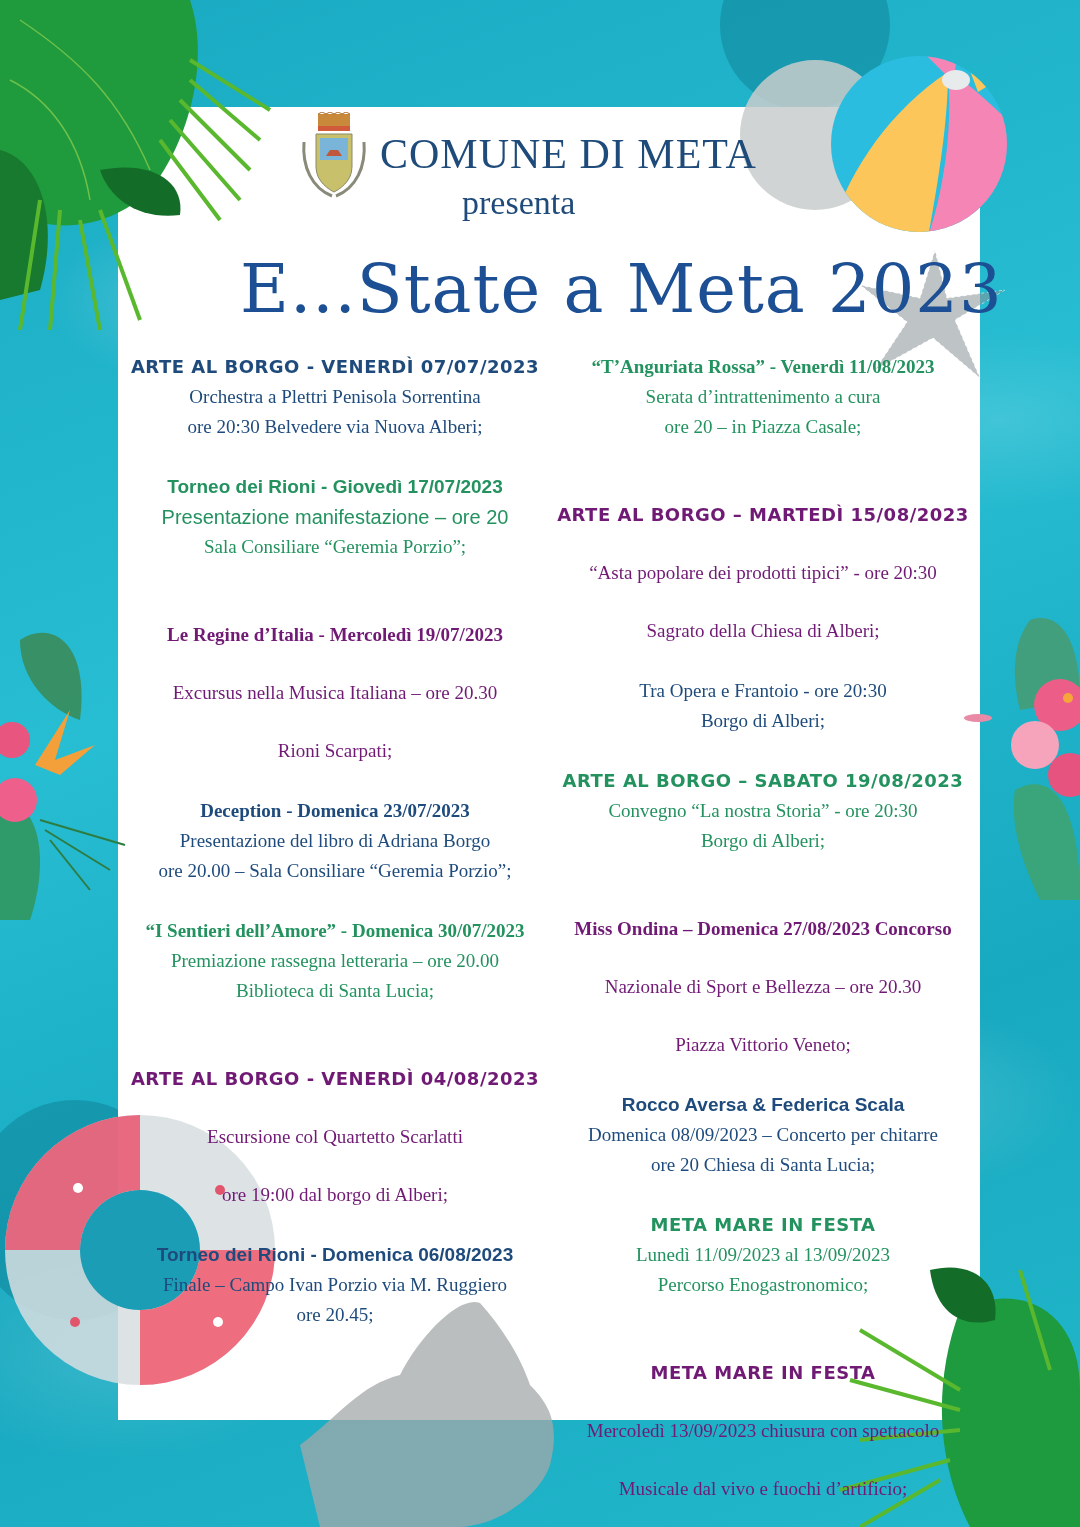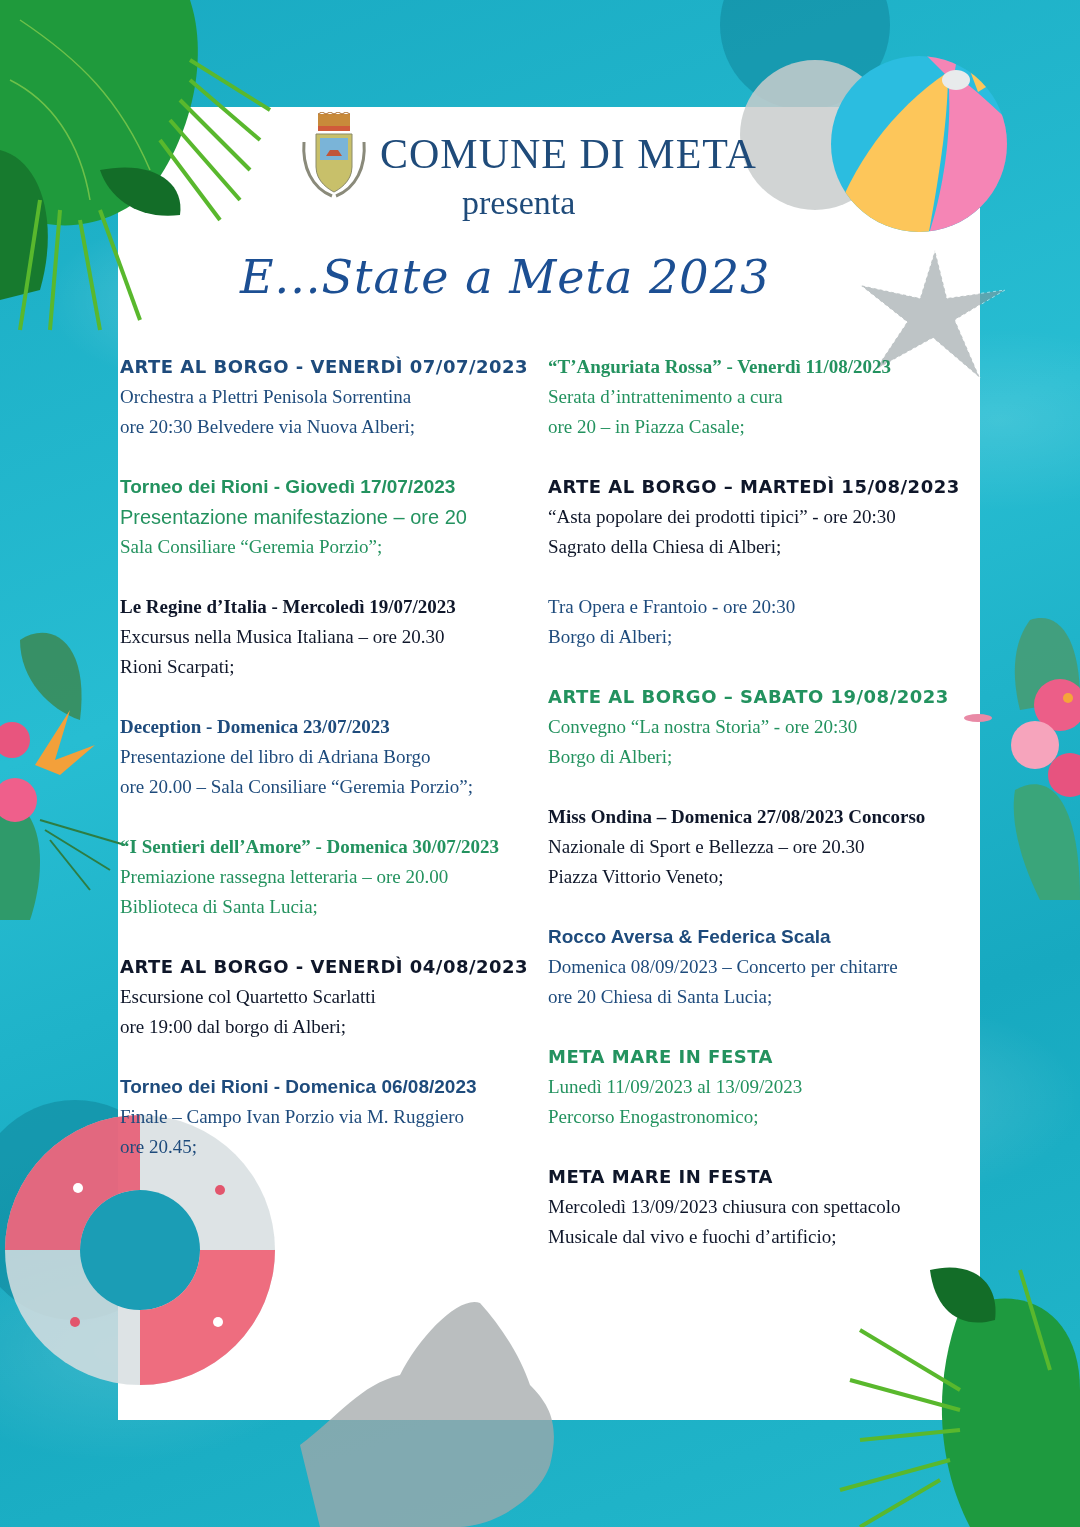--- a/index.html
+++ b/index.html
@@ -34,38 +34,38 @@
       position: absolute; left: 298px; top: 112px; width: 72px; height: 86px;
     }
     .org-name {
       position: absolute; left: 380px; top: 130px; font-size: 42px; color: #1f4b7a;
       letter-spacing: 1px; white-space: nowrap;
     }
     .presenta {
       position: absolute; left: 462px; top: 184px; font-size: 34px; color: #1f4b7a;
     }
     .title {
-      position: absolute; left: 240px; top: 250px; font-size: 46px; color: #1c4f93;
-      font-style: italic; font-family: "DejaVu Serif", serif; letter-spacing: 1px;
+      position: absolute; left: 240px; top: 250px; font-size: 67px; color: #1c4f93;
+      font-family: "DejaVu Serif", serif; letter-spacing: 1px;
       white-space: nowrap;
     }
-    .col { position: absolute; width: 430px; text-align: left; }
+    .col { position: absolute; width: 430px; text-align: center; }
     .col-left { left: 120px; top: 352px; }
     .col-right { left: 548px; top: 352px; }
     .event { margin-bottom: 0; }
     .ev-head {
       font-weight: bold; font-size: 19px; line-height: 30px; white-space: nowrap;
     }
     .ev-head.sans { font-family: "Liberation Sans", "DejaVu Sans", sans-serif; }
     .ev-head.caps { font-family: "DejaVu Sans", sans-serif; font-size: 18px; letter-spacing: 0.5px; }
     .ev-line { font-size: 19px; line-height: 30px; white-space: nowrap; }
     .ev-line.sans { font-family: "Liberation Sans", "DejaVu Sans", sans-serif; font-size: 20px; }
     .blue { color: #1e4b7c; }
     .green { color: #23925f; }
-    .red { color: #0f172a; }
+    .red { color: #701a75; margin-top: 28px; }
     .spacer { height: 30px; }
     .deco { position: absolute; }
     .starfish { left: 855px; top: 250px; width: 150px; height: 130px; opacity: 0.55; }
     .ball { left: 828px; top: 52px; width: 182px; height: 185px; }
     .lifebuoy { left: 0; top: 1110px; width: 300px; height: 300px; }
     .rock { left: 300px; top: 1295px; width: 280px; height: 232px; }
     .leaves-tl { left: 0; top: 0; width: 280px; height: 340px; }
     .flowers-l { left: 0; top: 600px; width: 130px; height: 330px; }
     .flowers-r { left: 960px; top: 600px; width: 120px; height: 320px; }
     .leaves-br { left: 820px; top: 1250px; width: 260px; height: 277px; }

